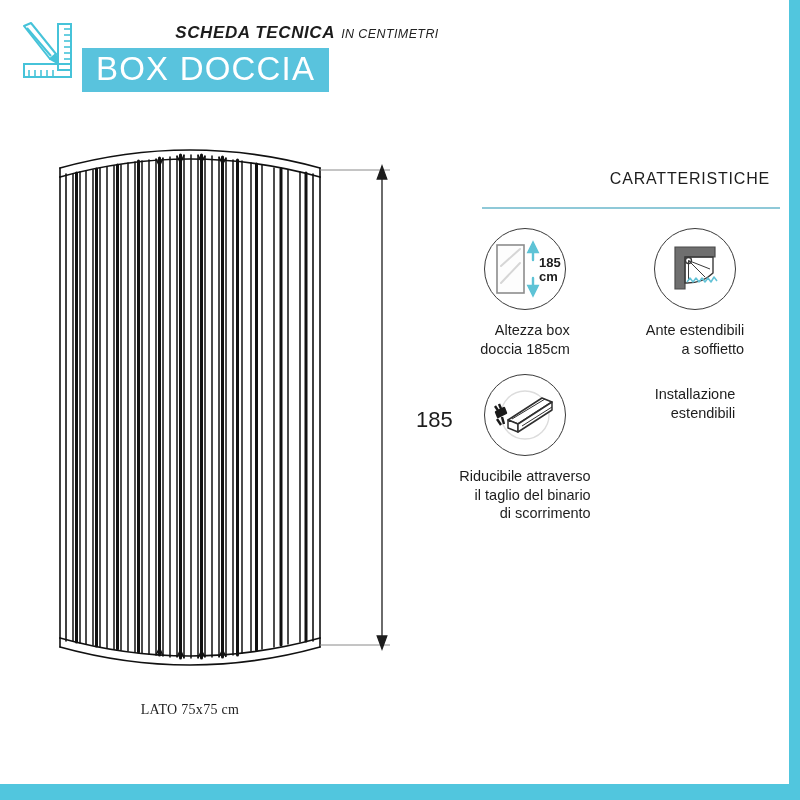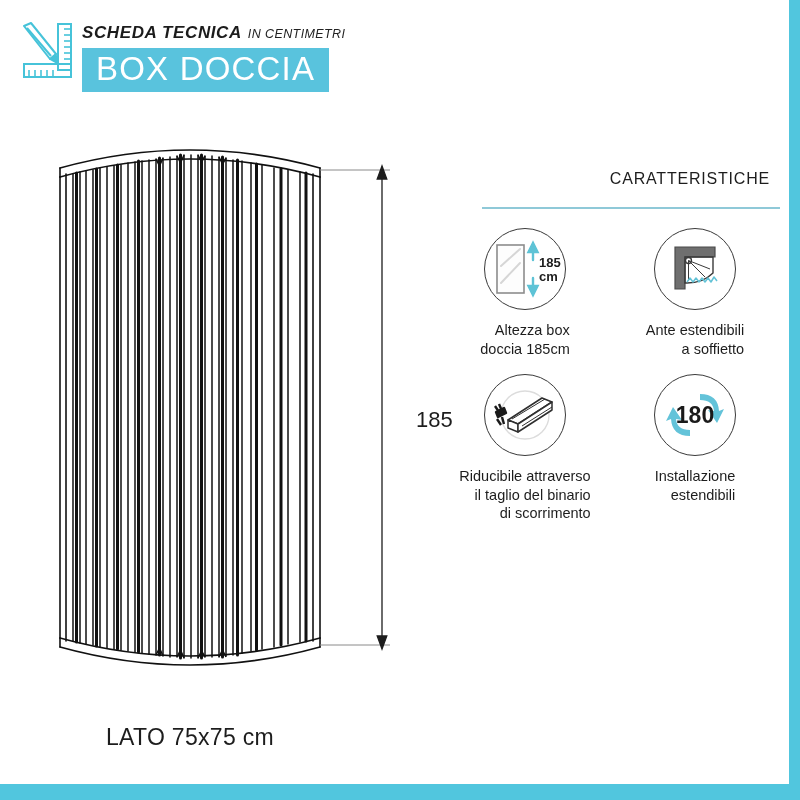--- a/index.html
+++ b/index.html
@@ -57,20 +57,21 @@
     position: absolute;
     left: 82px;
     top: 24px;
     width: 450px;
   }
   .title-line1 {
     white-space: nowrap;
     line-height: 1;
     margin: 0;
     padding: 0;
+    text-align: center;
   }
   .title-main {
     font-family: "Liberation Sans", sans-serif;
     font-weight: bold;
     font-style: italic;
     font-size: 17px;
     letter-spacing: 0.6px;
     color: #1c1c1c;
   }
   .title-sub {
@@ -109,25 +110,24 @@
   }
   .drawing svg {
     display: block;
   }
   .lato-label {
     position: absolute;
     left: 0;
     top: 572px;
     width: 320px;
     text-align: center;
-    font-family: Liberation Sans, sans-serif;
-    font-size: 23px;
+    font-family: Liberation Serif, serif;
+    font-size: 14px;
     color: #1d1d1d;
     letter-spacing: 0.3px;
-    margin-top: 22px;
   }
   .dim-label {
     position: absolute;
     left: 386px;
     top: 277px;
     font-family: "Liberation Sans", sans-serif;
     font-size: 22px;
     color: #1d1d1d;
   }
 
@@ -424,30 +424,20 @@
               <line x1="12" y1="31" x2="14" y2="38"></line>
             </g>
           </svg>
         </div>
         <div class="feature-caption">Riducibile attraverso
 il taglio del binario
 di scorrimento</div>
       </div>
 
       <div class="feature">
-        <div class="feature-circle">
-          <svg width="70" height="60" viewBox="0 0 70 60">
-
-            <path d="M40 9 Q58 9 59 26 L64 24 L57 38 L48 25 L54 26 Q53 15 40 15 Z" fill="#63c3d9"></path>
-
-            <path d="M30 51 Q12 51 11 34 L6 36 L13 22 L22 35 L16 34 Q17 45 30 45 Z" fill="#63c3d9"></path>
-
-            <text x="35" y="38" text-anchor="middle" font-family="'Liberation Sans', sans-serif" font-size="23" font-weight="bold" fill="#1a1a1a">180</text>
-          </svg>
-        </div>
         <div class="feature-caption">Installazione
 estendibili</div>
       </div>
 
     </div>
   </div>
 
   <div class="edge-right"></div>
   <div class="edge-bottom"></div>
 

